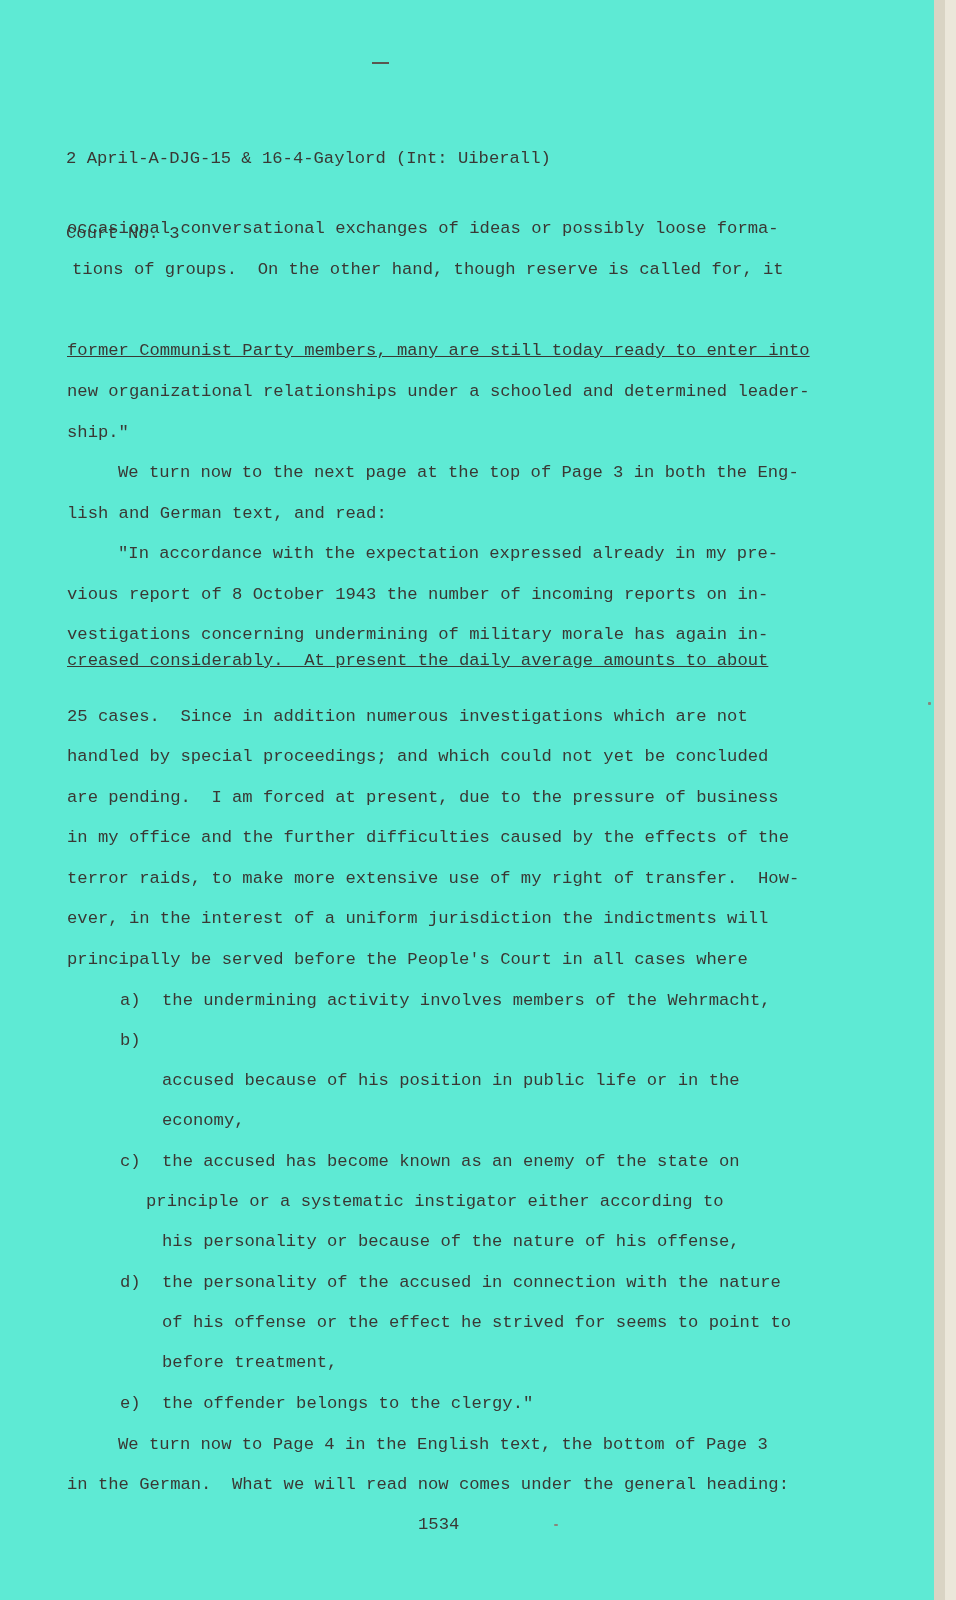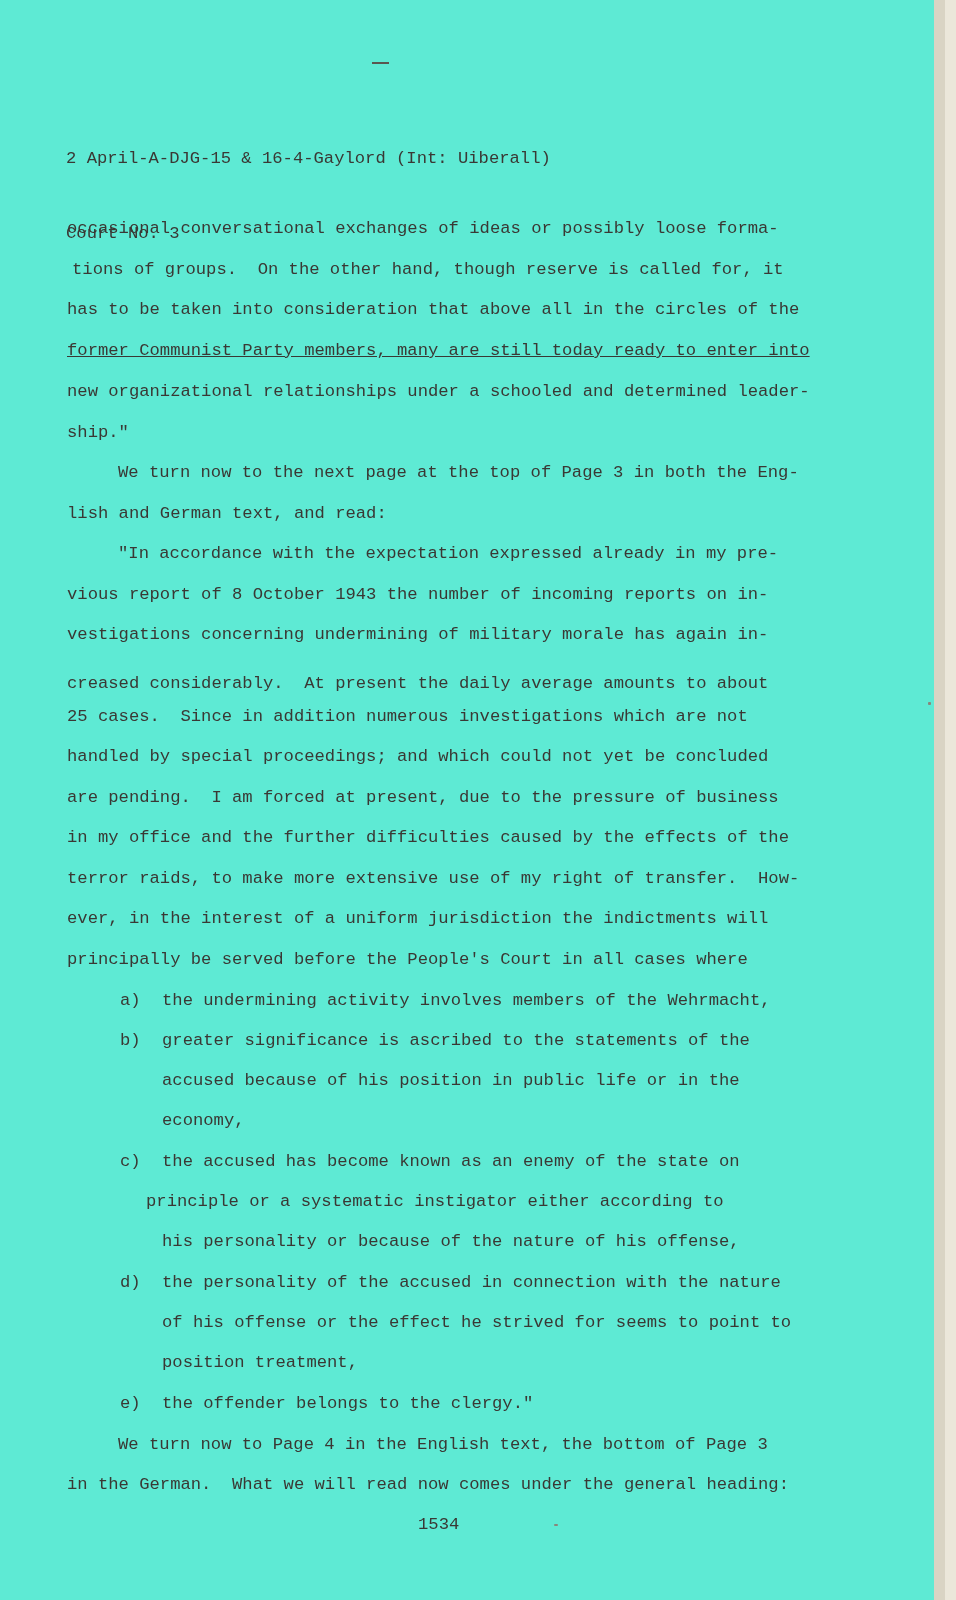--- a/index.html
+++ b/index.html
@@ -74,57 +74,55 @@
   <div class="page-edge"></div>
   <div class="top-mark"></div>
 
   <div class="header">
     <div>2 April-A-DJG-15 &amp; 16-4-Gaylord (Int: Uiberall)</div>
     <div>Court No. 3</div>
   </div>
 
   <div class="line" style="left:67px; top:218px;">occasional conversational exchanges of ideas or possibly loose forma-</div>
   <div class="line" style="left:72px; top:259px;">tions of groups.  On the other hand, though reserve is called for, it</div>
-  <div class="line" style="left:67px; top:299px;">has to be taken into consideration that above all in the circles of the</div>
   <div class="line" style="left:67px; top:340px;text-decoration:underline;">former Communist Party members, many are still today ready to enter into</div>
   <div class="line" style="left:67px; top:381px;">new organizational relationships under a schooled and determined leader-</div>
   <div class="line" style="left:67px; top:422px;">ship."</div>
 
   <div class="line" style="left:118px; top:462px;">We turn now to the next page at the top of Page 3 in both the Eng-</div>
   <div class="line" style="left:67px; top:503px;">lish and German text, and read:</div>
 
   <div class="line" style="left:118px; top:543px;">"In accordance with the expectation expressed already in my pre-</div>
   <div class="line" style="left:67px; top:584px;">vious report of 8 October 1943 the number of incoming reports on in-</div>
   <div class="line" style="left:67px; top:624px;">vestigations concerning undermining of military morale has again in-</div>
-  <div class="line" style="left:67px; top:673px;">creased considerably.  At present the daily average amounts to about</div>
+  <div class="line" style="left:67px; top:650px;text-decoration:underline;">creased considerably.  At present the daily average amounts to about</div>
   <div class="line" style="left:67px; top:706px;">25 cases.  Since in addition numerous investigations which are not</div>
   <div class="line" style="left:67px; top:746px;">handled by special proceedings; and which could not yet be concluded</div>
   <div class="line" style="left:67px; top:787px;text-align:center;">are pending.  I am forced at present, due to the pressure of business</div>
   <div class="line" style="left:67px; top:827px;">in my office and the further difficulties caused by the effects of the</div>
   <div class="line" style="left:67px; top:868px;">terror raids, to make more extensive use of my right of transfer.  How-</div>
   <div class="line" style="left:67px; top:908px;">ever, in the interest of a uniform jurisdiction the indictments will</div>
   <div class="line" style="left:67px; top:949px;">principally be served before the People's Court in all cases where</div>
 
   <div class="line" style="left:120px; top:990px;">a)</div>
   <div class="line" style="left:162px; top:990px;text-align:center;">the undermining activity involves members of the Wehrmacht,</div>
 
   <div class="line" style="left:120px; top:1030px;">b)</div>
-  <div class="line" style="left:162px; top:1030px;">greater significance is ascribed to the statements of the</div>
   <div class="line" style="left:162px; top:1070px;text-align:center;">accused because of his position in public life or in the</div>
   <div class="line" style="left:162px; top:1110px;">economy,</div>
 
   <div class="line" style="left:120px; top:1151px;">c)</div>
   <div class="line" style="left:162px; top:1151px;">the accused has become known as an enemy of the state on</div>
   <div class="line" style="left:146px; top:1191px;">principle or a systematic instigator either according to</div>
   <div class="line" style="left:162px; top:1231px;">his personality or because of the nature of his offense,</div>
 
   <div class="line" style="left:120px; top:1272px;">d)</div>
   <div class="line" style="left:162px; top:1272px;">the personality of the accused in connection with the nature</div>
   <div class="line" style="left:162px; top:1312px;">of his offense or the effect he strived for seems to point to</div>
-  <div class="line" style="left:162px; top:1352px;">position treatment,</div>
+  <div class="line" style="left:162px; top:1352px;">before treatment,</div>
 
   <div class="line" style="left:120px; top:1393px;">e)</div>
   <div class="line" style="left:162px; top:1393px;">the offender belongs to the clergy."</div>
 
   <div class="line" style="left:118px; top:1434px;">We turn now to Page 4 in the English text, the bottom of Page 3</div>
   <div class="line" style="left:67px; top:1474px;">in the German.  What we will read now comes under the general heading:</div>
 
   <div class="page-number">1534</div>
 
   <div class="speck" style="left:928px; top:702px;"></div>

